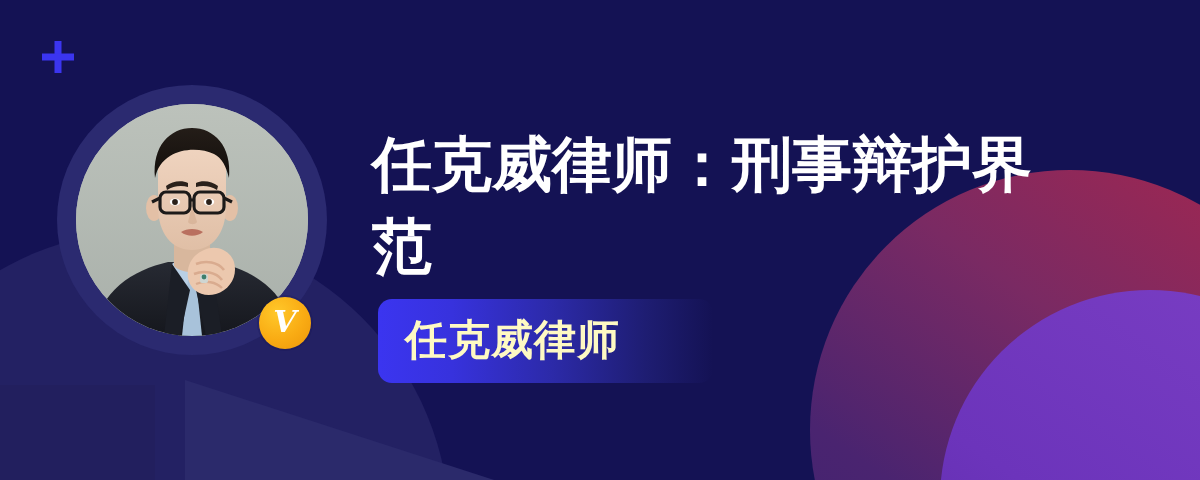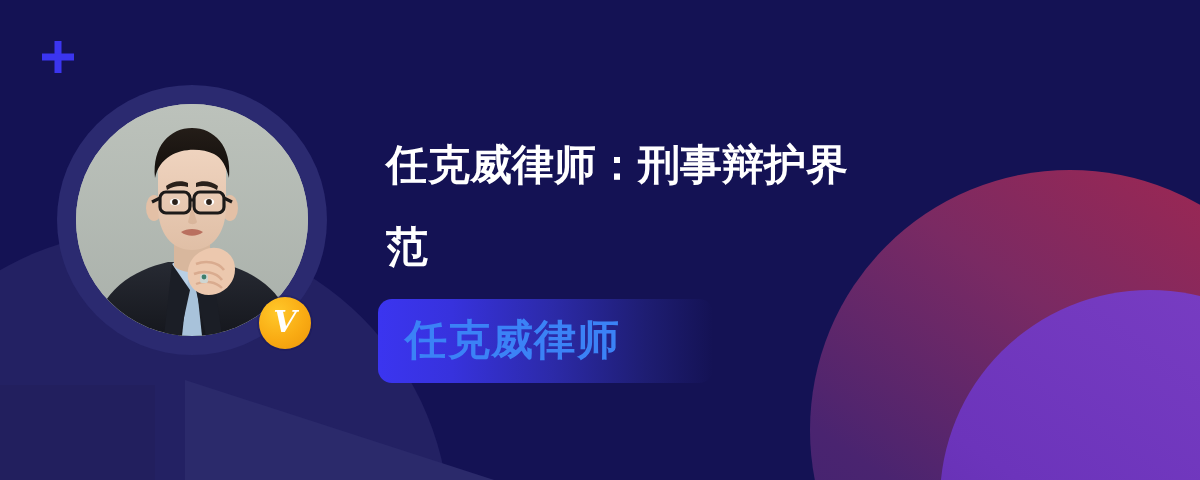--- a/index.html
+++ b/index.html
@@ -121,25 +121,25 @@
     font-weight: 700;
     font-style: italic;
     line-height: 1;
     transform: translateY(-1px);
     font-family: "DejaVu Serif", serif;
   }
 
   
   .headline {
     position: absolute;
-    left: 386px;
+    left: 372px;
     top: 124px;
     width: 700px;
     color: #ffffff;
-    font-size: 42px;
+    font-size: 60px;
     font-weight: 700;
     line-height: 82px;
     letter-spacing: 0px;
     white-space: nowrap;
   }
   .headline .hl-line { display: block; }
 
   
   .name-pill {
     position: absolute;
@@ -147,21 +147,21 @@
     top: 299px;
     width: 335px;
     height: 84px;
     border-radius: 14px;
     background: linear-gradient(90deg, #3b35f0 0%, #3732dd 22%, #2c2aa8 52%, #1e1d72 80%, rgba(20,18,84,0) 100%);
   }
   .name-pill-text {
     position: absolute;
     left: 405px;
     top: 314px;
-    color: #3b82f6;
+    color: #fef9c3;
     font-size: 42px;
     font-weight: 700;
     line-height: 52px;
     white-space: nowrap;
     letter-spacing: 1px;
   }
 </style>
 </head>
 <body>
 

